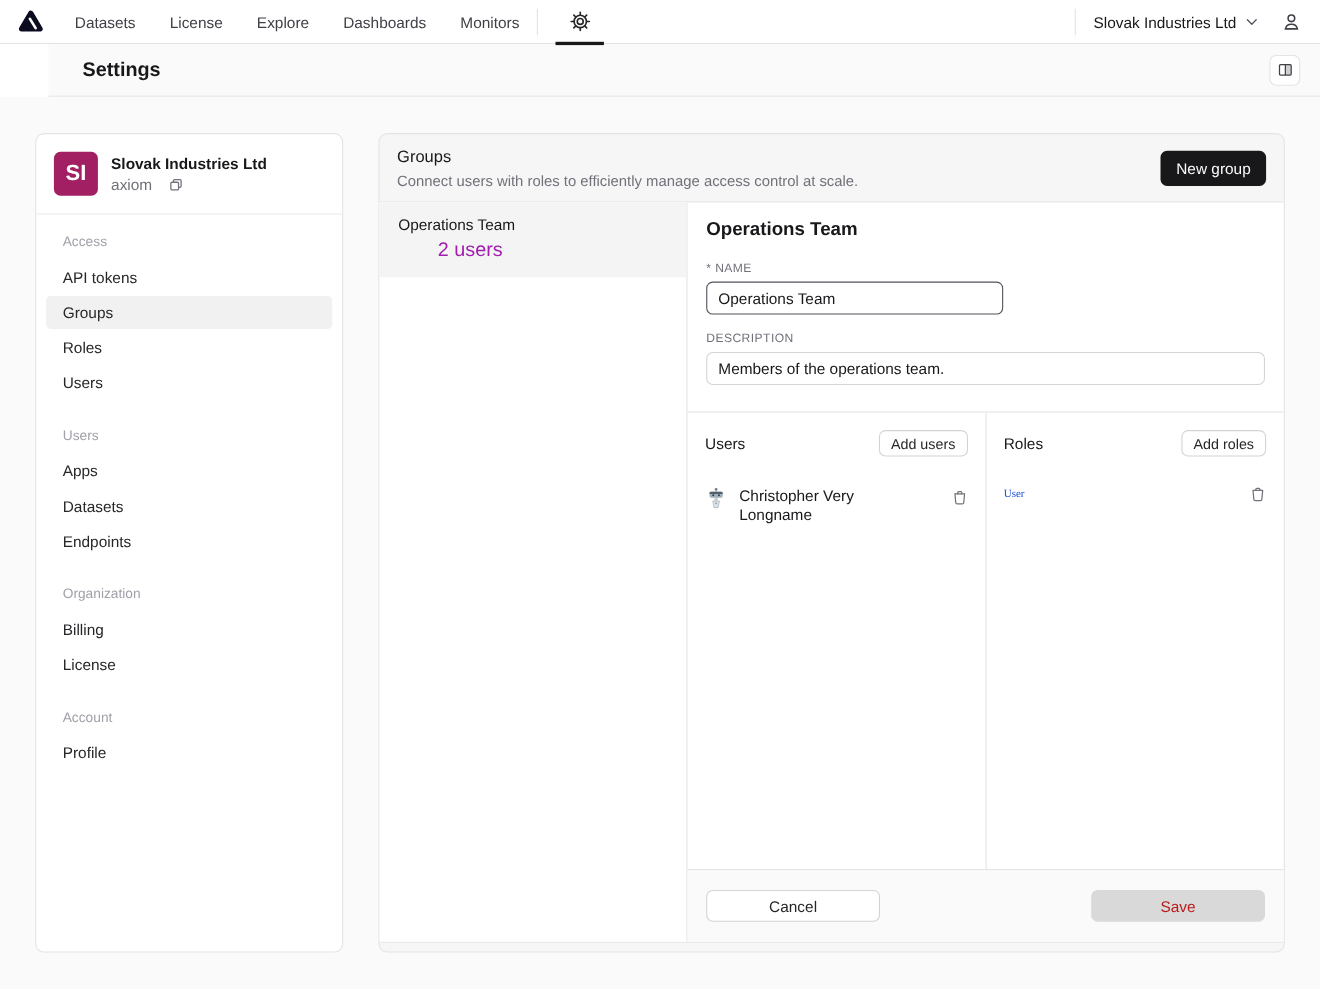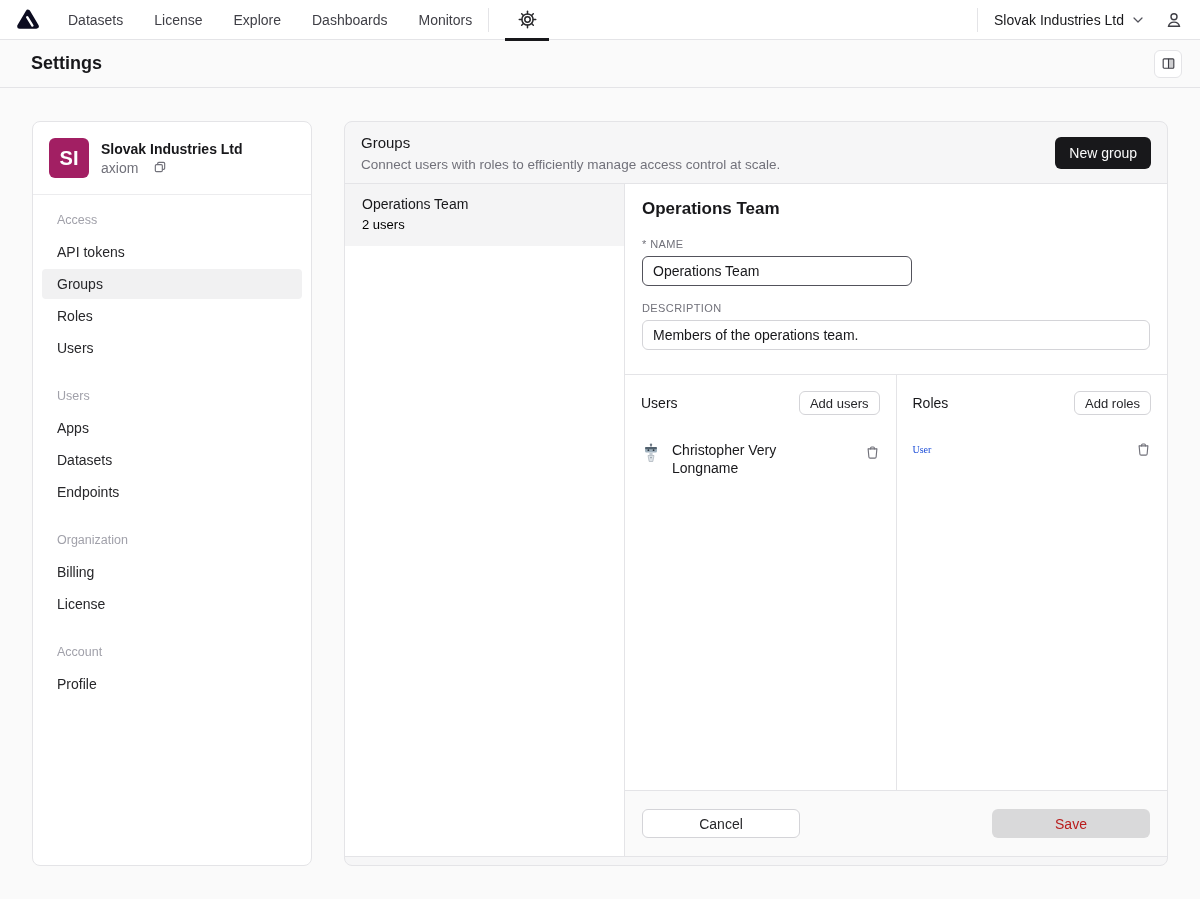--- a/index.html
+++ b/index.html
@@ -43,20 +43,21 @@
   .org-switcher .org-label { font-size: 14px; color: #18181b; }
   .account-btn { margin-left: 18px; display: flex; align-items: center; cursor: pointer; }
 
   
   .settings-bar {
     height: 48px;
     background: #fafafa;
     border-bottom: 1px solid #e4e4e7;
     display: flex; align-items: center;
     padding: 0 18px 0 31px;
+    margin-left: 44px;
   }
   .settings-title { font-size: 18px; font-weight: 700; color: #18181b; }
   .settings-bar-spacer { flex: 1; }
   .icon-btn {
     width: 28px; height: 28px;
     border: 1px solid #e4e4e7; border-radius: 6px;
     background: #fff;
     display: flex; align-items: center; justify-content: center;
     cursor: pointer;
   }
@@ -79,21 +80,21 @@
     border-bottom: 1px solid #ececee;
   }
   .org-avatar {
     width: 40px; height: 40px; border-radius: 6px;
     background: #a21f63;
     color: #fff; font-size: 20px; font-weight: 700;
     display: flex; align-items: center; justify-content: center;
     flex: none;
   }
   .org-name { font-size: 14px; font-weight: 700; color: #18181b; margin-bottom: 3px; }
-  .org-slug-row { display: flex; align-items: flex-start; gap: 15px; }
+  .org-slug-row { display: flex; align-items: center; gap: 15px; }
   .org-slug { font-size: 14px; color: #71717a; }
   .copy-btn { display: flex; align-items: center; cursor: pointer; }
 
   .side-section { padding: 12px 0 6px; }
   .side-label { font-size: 12.5px; color: #a1a1aa; padding: 6px 24px 8px; }
   .side-item {
     height: 30px; margin: 2px 9px;
     padding: 0 15px;
     display: flex; align-items: center;
     font-size: 14px; color: #27272a;
@@ -135,21 +136,21 @@
     margin-bottom: 8px;
     border-top: 1px solid #e4e4e7;
     border-bottom: 1px solid #e4e4e7;
     background: #fff;
     min-height: 0;
   }
   .group-list { width: 280px; flex: none; border-right: 1px solid #e4e4e7; background: #fff; }
   .group-item { padding: 12px 17px 14px; cursor: pointer; }
   .group-item.selected { background: #f4f4f5; }
   .group-item-name { font-size: 14px; color: #18181b; margin-bottom: 5px; }
-  .group-item-meta { font-size: 13px; color: #000000; }
+  .group-item-meta { font-size: 18px; color: #a21caf; margin-left: 36px; }
 
   .group-detail { flex: 1; display: flex; flex-direction: column; min-width: 0; }
   .detail-form { flex: none; padding: 13px 17px 24px; }
   .detail-title { font-size: 17px; font-weight: 600; color: #18181b; margin: 2px 0 19px; }
   .field-label {
     font-size: 11px; color: #71717a;
     letter-spacing: 0.4px;
     margin-bottom: 6px;
   }
   .text-input {

